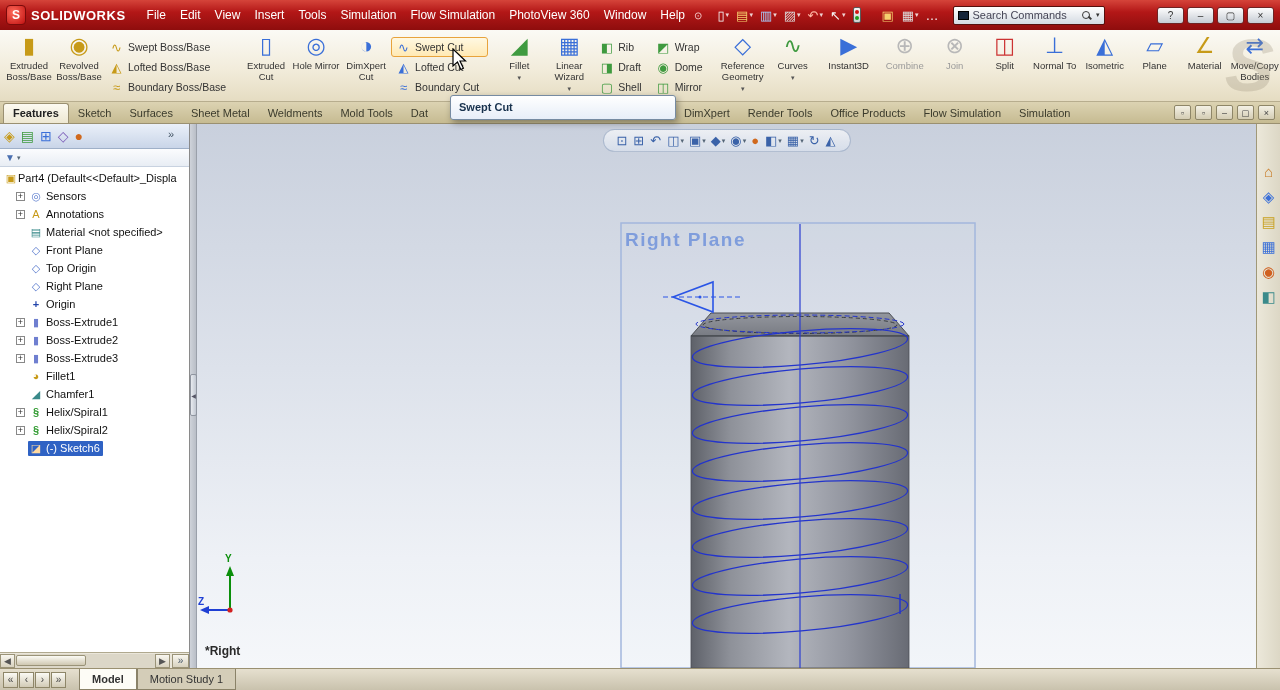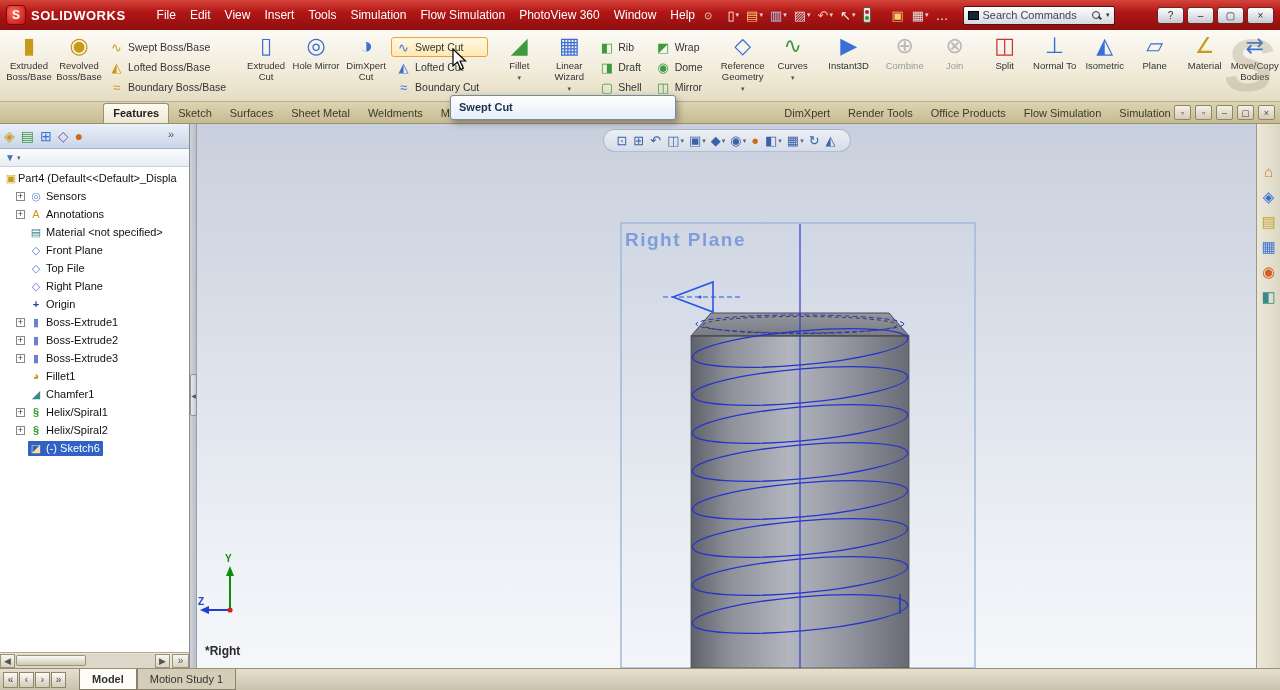--- a/index.html
+++ b/index.html
@@ -5,21 +5,21 @@
   * { box-sizing: border-box; margin:0; padding:0; }
   html,body { width:1280px; height:690px; overflow:hidden; font-family:"Liberation Sans",sans-serif; background:#d9dde5; position:relative; }
 
   
   .titlebar { height:30px; background:linear-gradient(180deg,#d5443a 0%,#b31717 40%,#8e0d0d 100%);
     display:flex; align-items:center; padding:0 6px; color:#fff; }
   .logo { display:flex; align-items:center; gap:5px; padding-right:8px; }
   .logo-badge { width:20px; height:20px; background:radial-gradient(circle at 35% 35%,#ff6a5a,#c01010); border:1px solid #7a0a0a;
     border-radius:4px; color:#fff; font-weight:bold; font-size:12px; display:flex; align-items:center; justify-content:center; }
   .logo-text { font-weight:bold; font-size:13px; letter-spacing:.5px; }
-  .menus { display:flex; margin-left:16px; }
+  .menus { display:flex; margin-left:6px; }
   .menu-item { padding:4px 7px; font-size:12px; cursor:default; }
   .menu-pin { font-size:10px; color:#f3c9c9; margin-left:2px; }
   .tb-tools { display:flex; align-items:center; margin-left:12px; gap:1px; }
   .tb-tool { display:flex; align-items:center; padding:1px 3px; font-size:13px; }
   .tb-dd { font-size:7px; color:#f0d4d4; margin-left:1px; }
   .tt-white{color:#f5f5f5}.tt-gold{color:#f5cf6e}.tt-blue{color:#a9d0ff}.tt-silver{color:#dddddd}.tt-red{color:#ffb9a6}
   .stoplight { width:8px; height:16px; margin:0 5px; background:linear-gradient(#f4f4f4,#cfcfcf); border:1px solid #5a5a5a; border-radius:2px;
     display:flex; flex-direction:column; align-items:center; justify-content:space-evenly; }
   .stoplight i { width:4px; height:4px; border-radius:50%; display:block; }
   .dot-red{background:#d21414}.dot-green{background:#1fa01f}
@@ -50,21 +50,21 @@
     border:1px solid transparent; border-radius:3px; white-space:nowrap; }
   .rb-small .ic { font-size:13px; width:15px; text-align:center; }
   .rb-small.hl { border:1px solid #e8a33c; background:linear-gradient(#fff8e2,#ffe9b5); }
   .rb-sep { width:1px; background:#c9bfa4; margin:4px 3px; }
   .ic-gold{color:#c79a18}.ic-blue{color:#3a6fd8}.ic-green{color:#3f9a3f}.ic-gray{color:#9a9a9a}.ic-red{color:#cc3333}
   .ribbon-logo { position:absolute; right:6px; top:0; font-size:74px; font-weight:bold; font-style:italic;
     color:rgba(150,140,120,.28); line-height:72px; pointer-events:none; }
 
   
   .cmdtabs { height:22px; background:linear-gradient(#dcd3b2,#c6bb92); border-bottom:1px solid #9a9071;
-    display:flex; align-items:flex-end; padding-left:3px; position:relative;justify-content:center; }
+    display:flex; align-items:flex-end; padding-left:3px; position:relative; }
   .tab { padding:3px 9px 4px 9px; font-size:11px; color:#3b3b2c; white-space:nowrap; }
   .tab.active { background:linear-gradient(#fcfaf1,#eee8d2); border:1px solid #9a9071; border-bottom:none;
     border-radius:3px 3px 0 0; font-weight:bold; color:#222; }
   .tab.gapL { margin-left:238px; }
   .doc-controls { position:absolute; right:5px; bottom:3px; display:flex; gap:4px; }
   .doc-btn { width:17px; height:15px; background:linear-gradient(#f4f1e6,#d4cdb4); border:1px solid #8e8668; border-radius:2px;
     font-size:9px; color:#444; display:flex; align-items:center; justify-content:center; }
 
   
   .main { display:flex; height:544px; }
@@ -514,21 +514,21 @@
             <span class="tbody">
               <span class="ticon ti-blue">◇</span>
               <span class="tlabel">Front Plane</span>
             </span>
           </div>
 
           <div class="trow">
             <span class="texp noexp"></span>
             <span class="tbody">
               <span class="ticon ti-blue">◇</span>
-              <span class="tlabel">Top File</span>
+              <span class="tlabel">Top Origin</span>
             </span>
           </div>
 
           <div class="trow">
             <span class="texp noexp"></span>
             <span class="tbody">
               <span class="ticon ti-blue">◇</span>
               <span class="tlabel">Right Plane</span>
             </span>
           </div>

